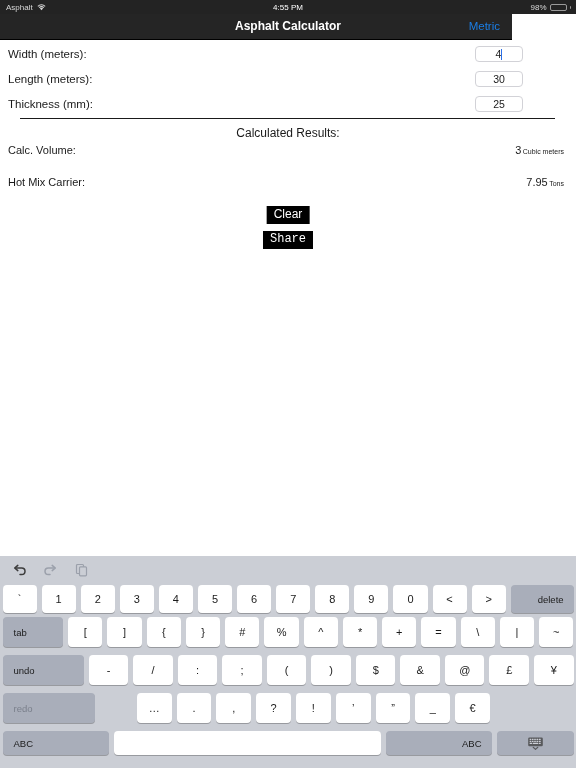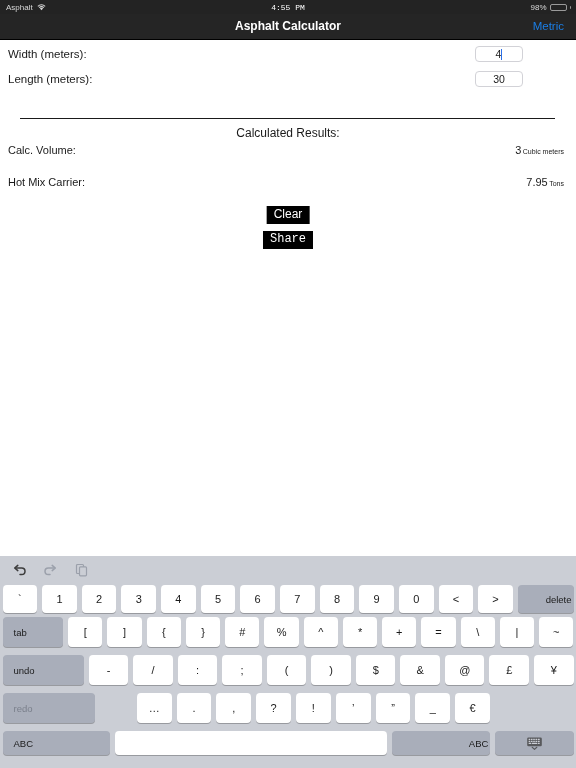--- a/index.html
+++ b/index.html
@@ -14,35 +14,35 @@
   
   .statusbar {
     position: absolute; top: 0; left: 0;
     width: 576px; height: 14px;
     background: #232323;
     color: #d8d8d8;
     font-size: 8px;
     display: flex; align-items: center;
   }
   .sb-left { position: absolute; left: 6px; display: flex; align-items: center; gap: 4px; }
-  .sb-center { position: absolute; left: 0; width: 576px; text-align: center; color: #ffffff; font-size: 8px; font-family: Liberation Mono, monospace; }
+  .sb-center { position: absolute; left: 0; width: 576px; text-align: center; color: #ffffff; font-size: 8px; }
   .sb-right { position: absolute; right: 5px; display: flex; align-items: center; gap: 3px; }
   .wifi-icon { display: inline-block; width: 9px; height: 7px; position: relative; }
   .batt-pct { font-size: 8px; color: #d8d8d8; }
   .batt-body {
     width: 17px; height: 7px; border: 1px solid #9a9a9a; border-radius: 2px;
     padding: 1px; display: inline-block;
   }
   .batt-fill { width: 100%; height: 100%; background: #4cd964; border-radius: 1px; }
   .batt-cap { width: 1.5px; height: 3px; background: #9a9a9a; border-radius: 0 1px 1px 0; }
 
   
   .navbar {
     position: absolute; top: 14px; left: 0;
-    width: 576px; height: 26px;
+    width: 512px; height: 26px;
     background: #252525;
     border-bottom: 1px solid #000;
   }
   .nav-title {
     position: absolute; left: 0; width: 576px; top: 5px;
     text-align: center; color: #ffffff; font-size: 12px; font-weight: bold;
   }
   .nav-right {
     position: absolute; right: 12px; top: 6px;
     color: #1b7ee5; font-size: 11.5px;
@@ -130,21 +130,21 @@
     height: 100%;
     box-shadow: 0 1px 0 rgba(0,0,0,0.25);
     margin: 0 2.5px;
   }
   .key.dark {
     background: #a9aeba; color: #1a1a1a; font-size: 9.5px;
   }
   .key.muted { color: #7b808c; }
   .key-spacer { height: 100%; }
 
-  .key.lbl-right { justify-content: flex-end; padding-right: 2px; }
+  .key.lbl-right { justify-content: flex-end; padding-right: 10px; }
   .key.lbl-left  { justify-content: flex-start; padding-left: 11px; }
 
   .kb-dismiss { width: 17px; height: 13px; }
 </style>
 </head>
 <body>
 
 <div id="app">
 
   <div class="statusbar">
@@ -172,20 +172,24 @@
   </div>
 
   <div class="form">
     <div class="row">
       <span class="row-label">Width (meters):</span>
       <span class="field"><span>4</span><span class="caret"></span></span>
     </div>
     <div class="row">
       <span class="row-label">Length (meters):</span>
       <span class="field">30</span>
+    </div>
+    <div class="row">
+      <span class="row-label">Thickness (mm):</span>
+      <span class="field">25</span>
     </div>
   </div>
 
   <div class="divider"></div>
   <div class="results-title">Calculated Results:</div>
 
   <div class="res-row" style="top:144px;">
     <span class="res-label">Calc. Volume:</span>
     <span class="res-value"><span class="res-num">3</span><span class="res-unit">Cubic meters</span></span>
   </div>

